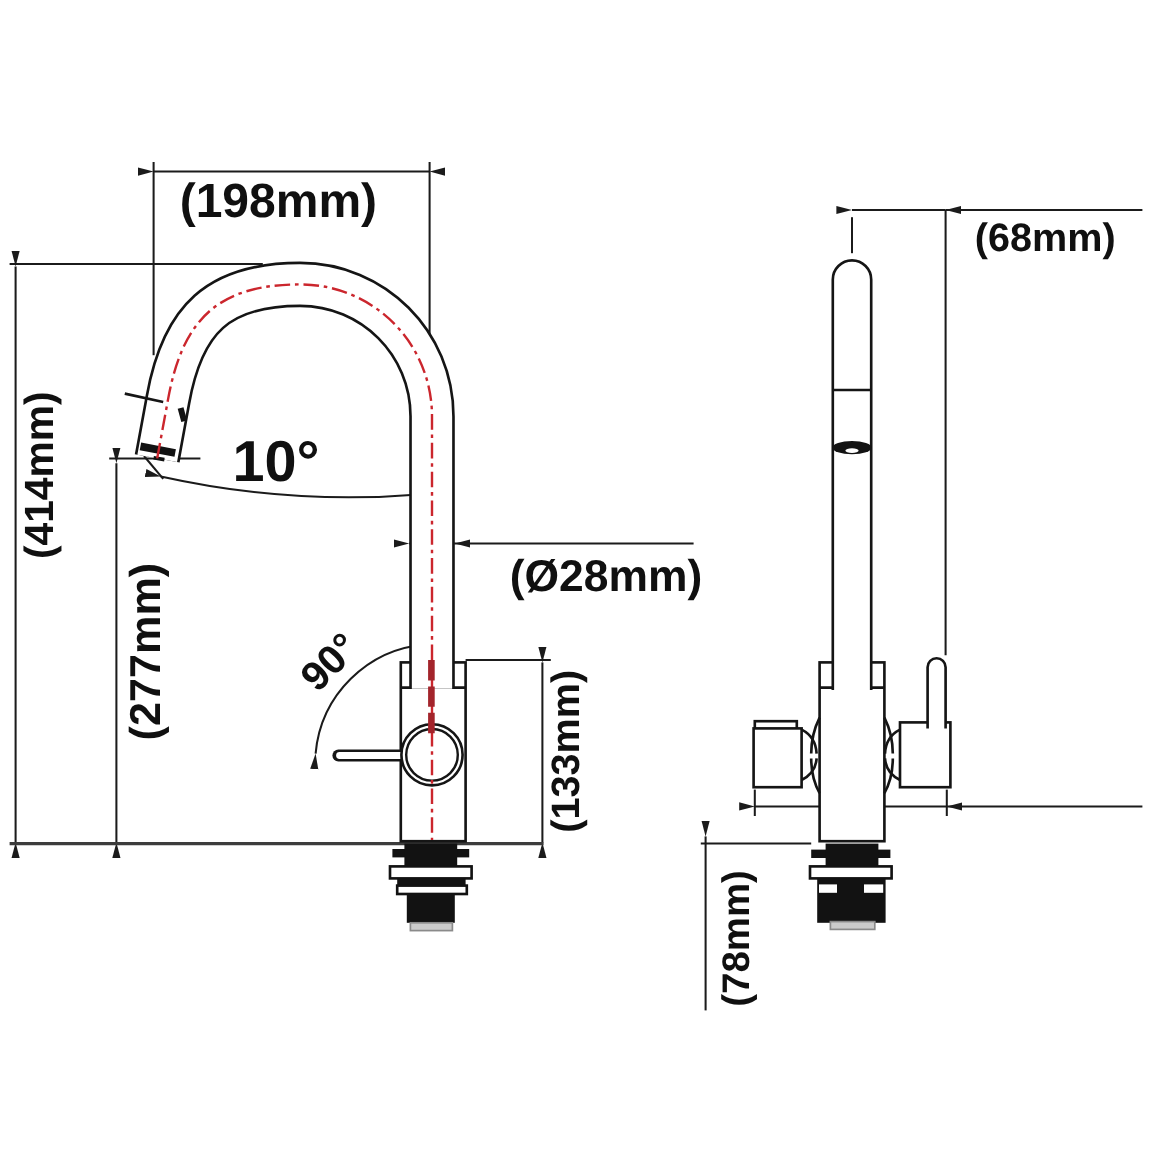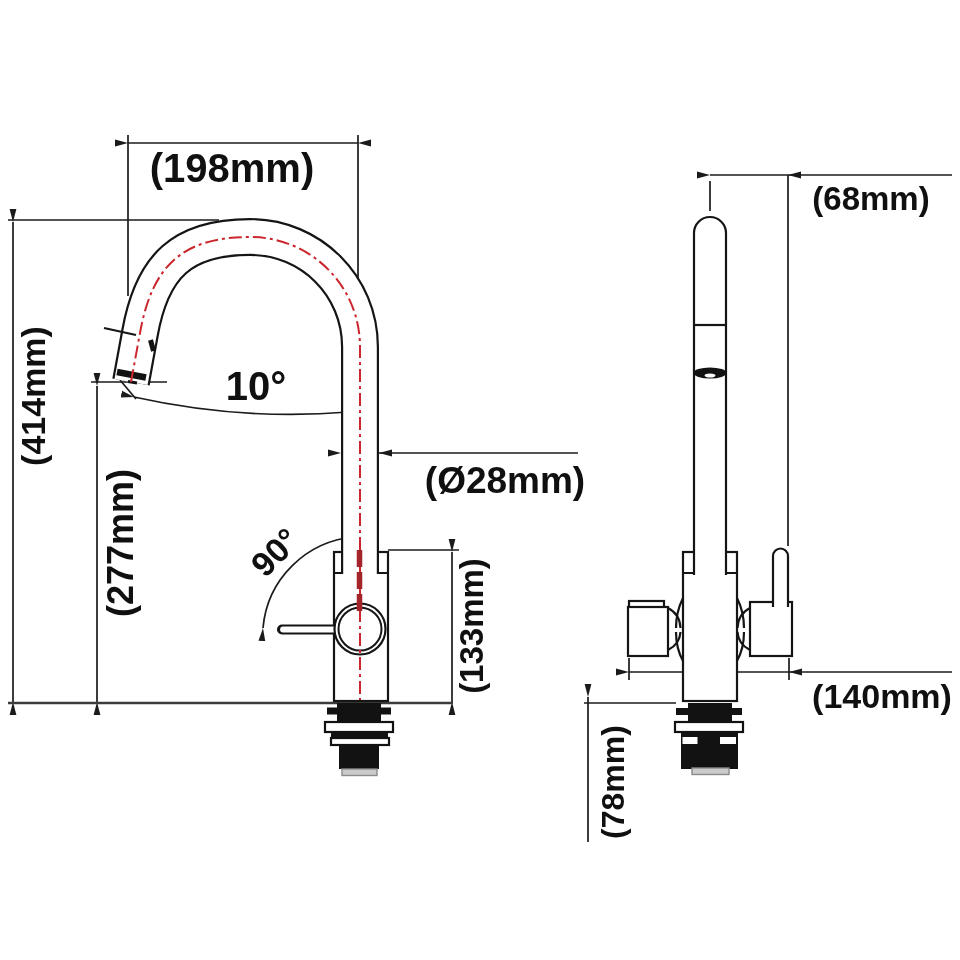--- a/index.html
+++ b/index.html
@@ -155,21 +155,20 @@
       <rect x="682.5" y="737" width="15" height="7" fill="#ffffff"></rect>
       <rect x="720" y="737" width="16" height="7" fill="#ffffff"></rect>
       <rect x="692" y="768" width="37" height="6.5" fill="#cbcbcb" stroke="#8a8a8a" stroke-width="1.4"></rect>
     </g>
   </g>
 </svg>
 
 <div class="lbl" style="left:232px;top:168px;font-size:40px;">(198mm)</div>
 <div class="lbl rot90" style="left:33px;top:396px;font-size:34px;">(414mm)</div>
 <div class="lbl rot90" style="left:121px;top:543px;font-size:36px;">(277mm)</div>
-<div class="lbl" style="left:256px;top:386px;font-size:40px;">10°</div>
+<div class="lbl" style="left:230px;top:386px;font-size:48px;">10°</div>
 <div class="lbl" style="left:477px;top:480px;font-size:37px;margin-left:28px;">(Ø28mm)</div>
 <div class="lbl rot45" style="left:275px;top:552px;font-size:34px;">90°</div>
 <div class="lbl rot90" style="left:471px;top:626px;font-size:33px;">(133mm)</div>
 <div class="lbl" style="left:871px;top:198px;font-size:33px;">(68mm)</div>
-<div class="lbl" style="left:882px;top:696px;font-size:34px;">(140mm)</div>
 <div class="lbl rot90" style="left:613px;top:782px;font-size:32px;">(78mm)</div>
 
 </div>
 
 </body></html>

